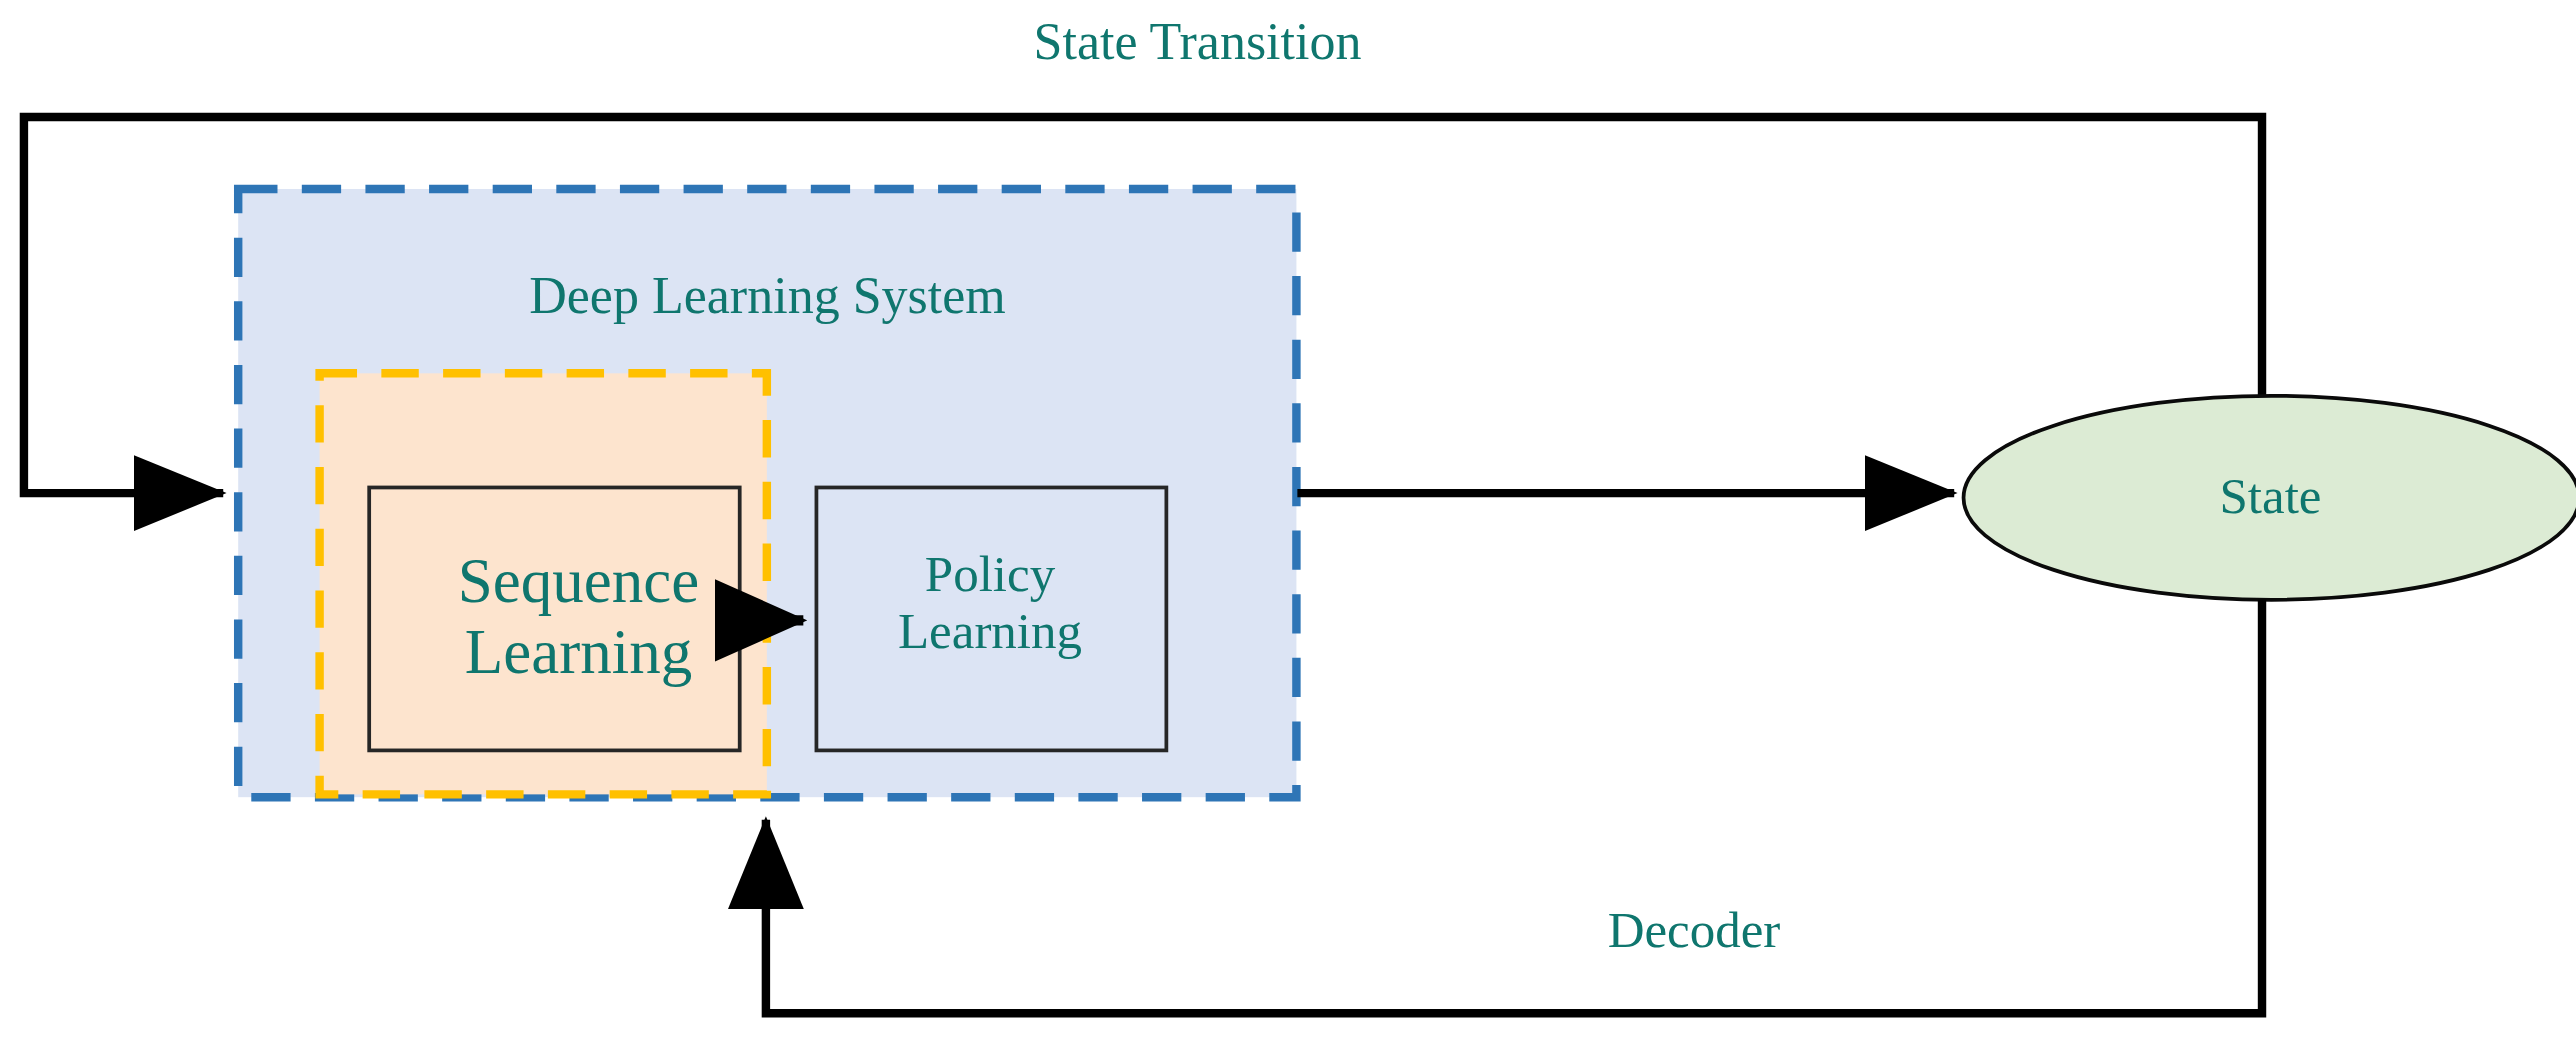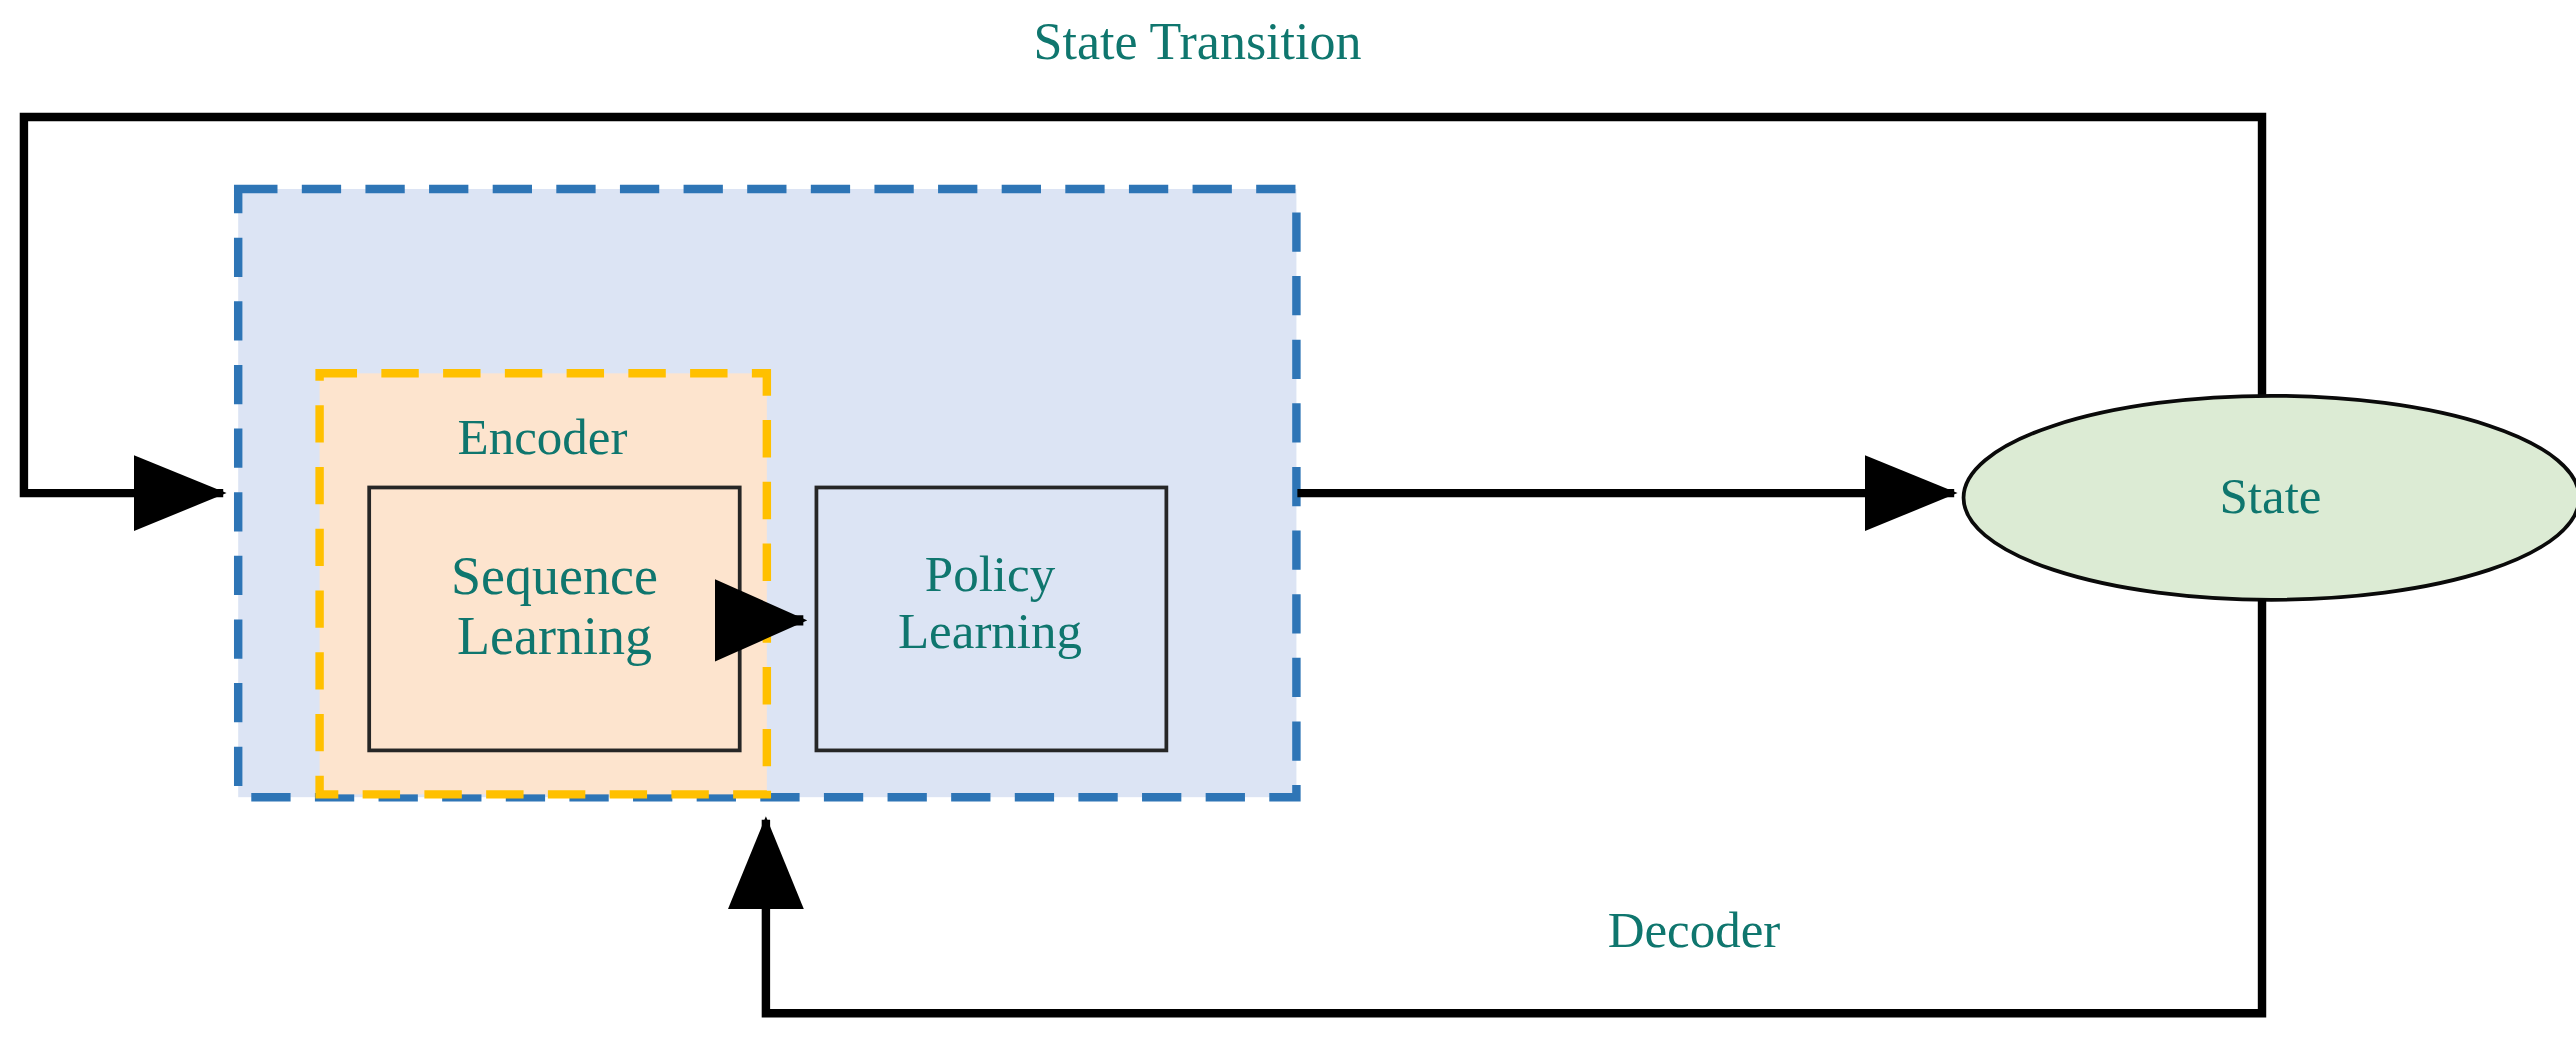--- a/index.html
+++ b/index.html
@@ -46,21 +46,22 @@
   .lbl-encoder {
     left: 318px; top: 409px; width: 449px;
     font-size: 51px;
   }
   .lbl-decoder {
     left: 814px; top: 416px; width: 352px;
     font-size: 51px;
   }
   .lbl-sequence-learning {
     left: 371px; top: 546px; width: 367px;
-    font-size: 54px;
+    font-size: 63px;
+    padding-left: 24px;
   }
   .lbl-policy-learning {
     left: 816px; top: 546px; width: 348px;
     font-size: 51px;
   }
   .lbl-action {
     left: 1498px; top: 384px; width: 356px;
     font-size: 51px;
   }
   .lbl-state {
@@ -124,22 +125,22 @@
     </g>
 
     <g>
       <path d="M 2417 641 L 2417 1083 L 818 1083 L 818 876" fill="none" stroke="#000000" stroke-width="9" stroke-linecap="butt" stroke-linejoin="miter" marker-end="url(#arrowhead-big)"></path>
     </g>
 
   </svg>
 
   <div class="dg-label lbl-state-transition">State Transition</div>
 
+  <div class="dg-label lbl-deep-learning-system">Deep Learning System</div>
 
-  <div class="dg-label lbl-encoder">Encoder</div>
 
 
   <div class="dg-label lbl-sequence-learning">Sequence
 Learning</div>
 
   <div class="dg-label lbl-policy-learning">Policy
 Learning</div>
 
 
   <div class="dg-label lbl-state">State</div>

